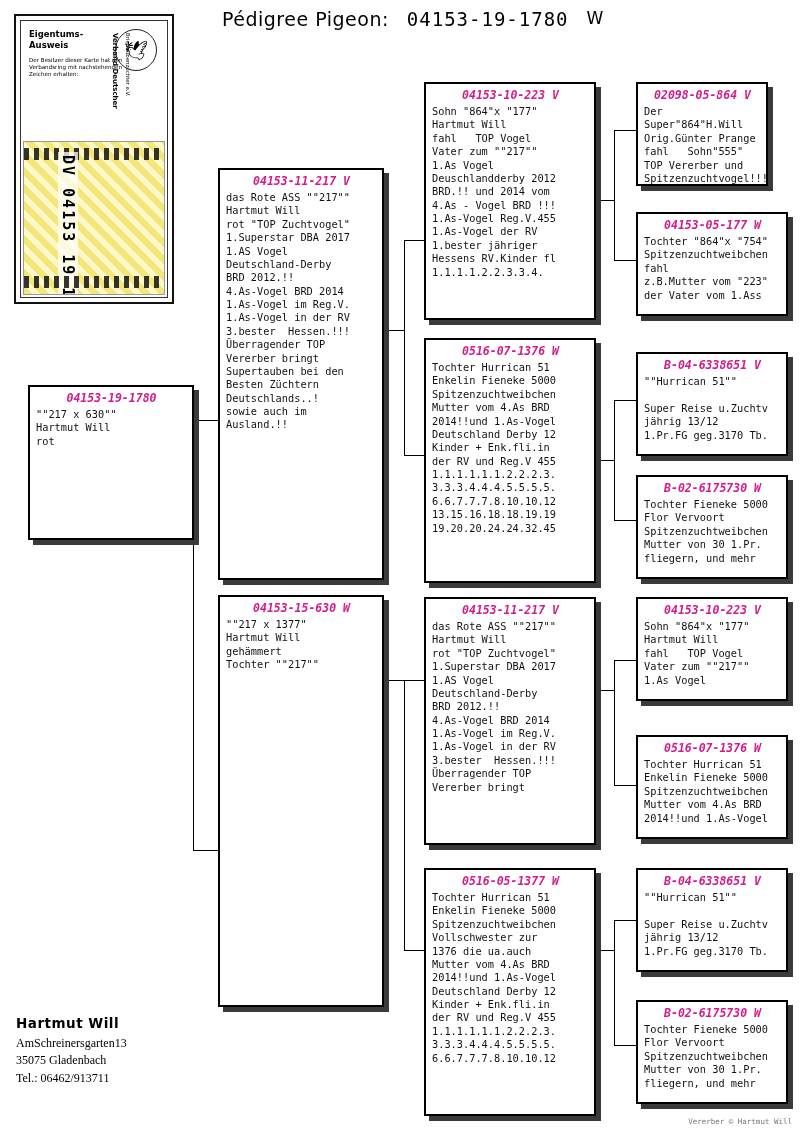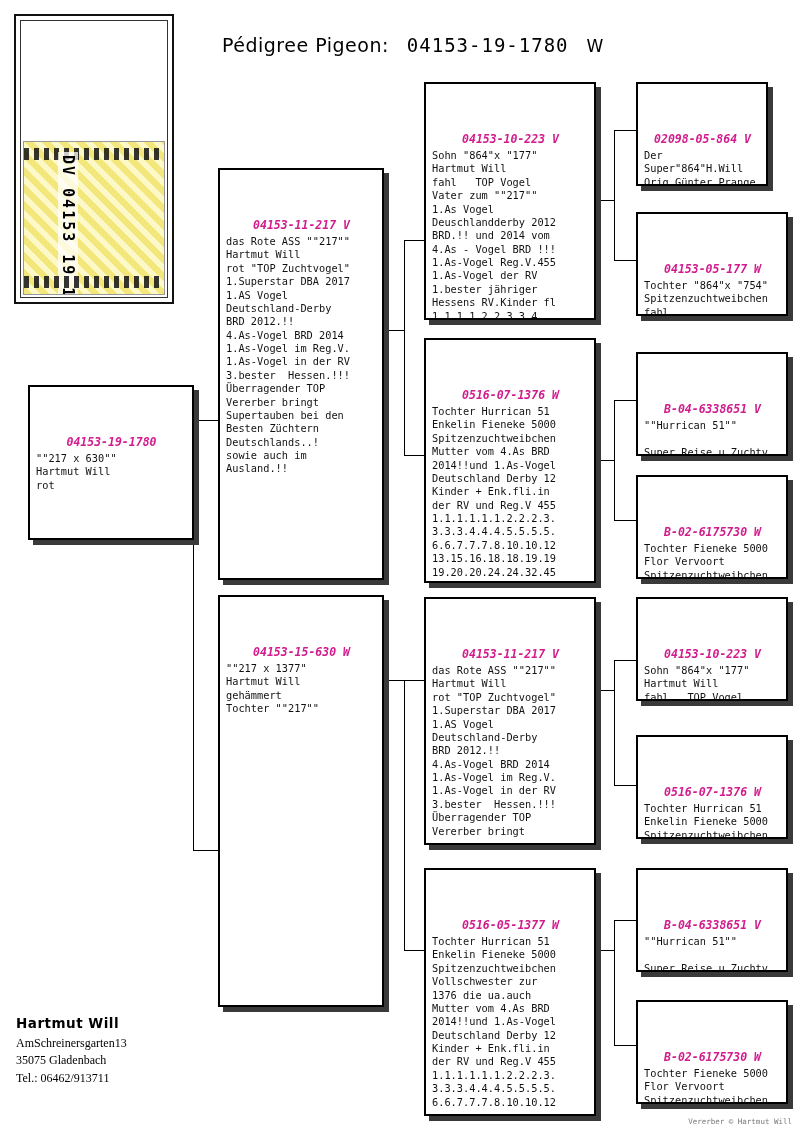--- a/index.html
+++ b/index.html
@@ -12,26 +12,26 @@
     height: 1130px;
     position: relative;
     font-family: "DejaVu Sans Mono", monospace;
     color: #000;
     overflow: hidden;
   }
 
   
   #title-row {
     position: absolute;
-    top: 20px;
+    top: 8px;
     left: 222px;
     width: 560px;
     height: 36px;
     display: flex;
-    align-items: flex-end;
+    align-items: flex-start;
     gap: 18px;
   }
   #title-label {
     font-family: "DejaVu Sans", sans-serif;
     font-size: 19px;
     letter-spacing: 0.5px;
   }
   #title-ring {
     font-family: "DejaVu Sans Mono", monospace;
     font-size: 19px;
@@ -180,21 +180,20 @@
   }
   .ped-ring {
     font-family: "DejaVu Sans Mono", monospace;
     font-size: 11.5px;
     font-weight: bold;
     font-style: italic;
     color: #d21b8c;
     text-align: center;
     margin-bottom: 3px;
     white-space: nowrap;
-    margin-top: 44px;
   }
   .ped-text {
     font-family: "DejaVu Sans Mono", monospace;
     font-size: 10.3px;
     line-height: 1.30;
     white-space: pre-wrap;
     color: #111;
   }
 
   
@@ -238,20 +237,28 @@
 <body>
 
 <div id="title-row">
   <span id="title-label">Pédigree Pigeon:</span>
   <span id="title-ring">04153-19-1780</span>
   <span id="title-sex">W</span>
 </div>
 
 <div id="owner-card">
   <div id="owner-card-inner">
+    <div id="owner-head">
+      <div id="owner-title">Eigentums-Ausweis</div>
+      <div id="owner-sub">Der Besitzer dieser Karte hat den Verbandsring
+mit nachstehenden Zeichen erhalten:</div>
+      <div id="owner-vertical-1">Verband Deutscher</div>
+      <div id="owner-vertical-2">Brieftaubenzüchter e.V.</div>
+      <div id="pigeon-logo">🕊</div>
+    </div>
     <div id="band-strip">
       <div id="band-number">DV 04153 19   1780</div>
     </div>
   </div>
 </div>
 
 <div class="line v" style="left:193px; top:420px; height:430px;"></div>
 <div class="line h" style="left:193px; top:420px; width:25px;"></div>
 <div class="line h" style="left:193px; top:850px; width:25px;"></div>
 <div class="line h" style="left:170px; top:420px; width:24px;"></div>

